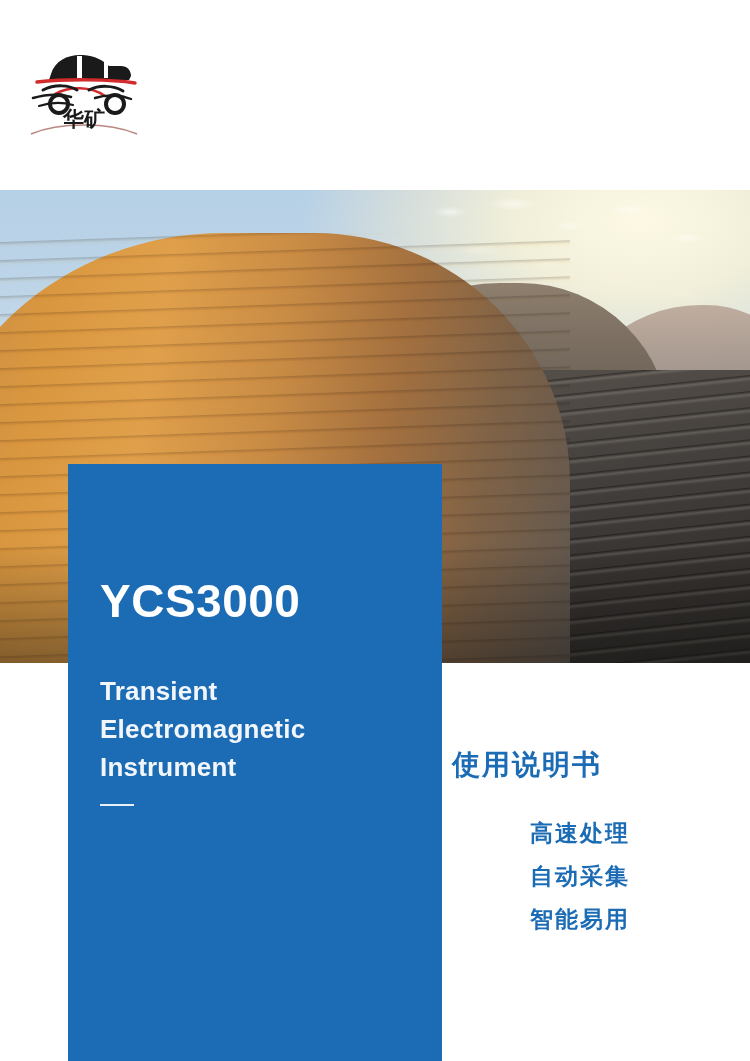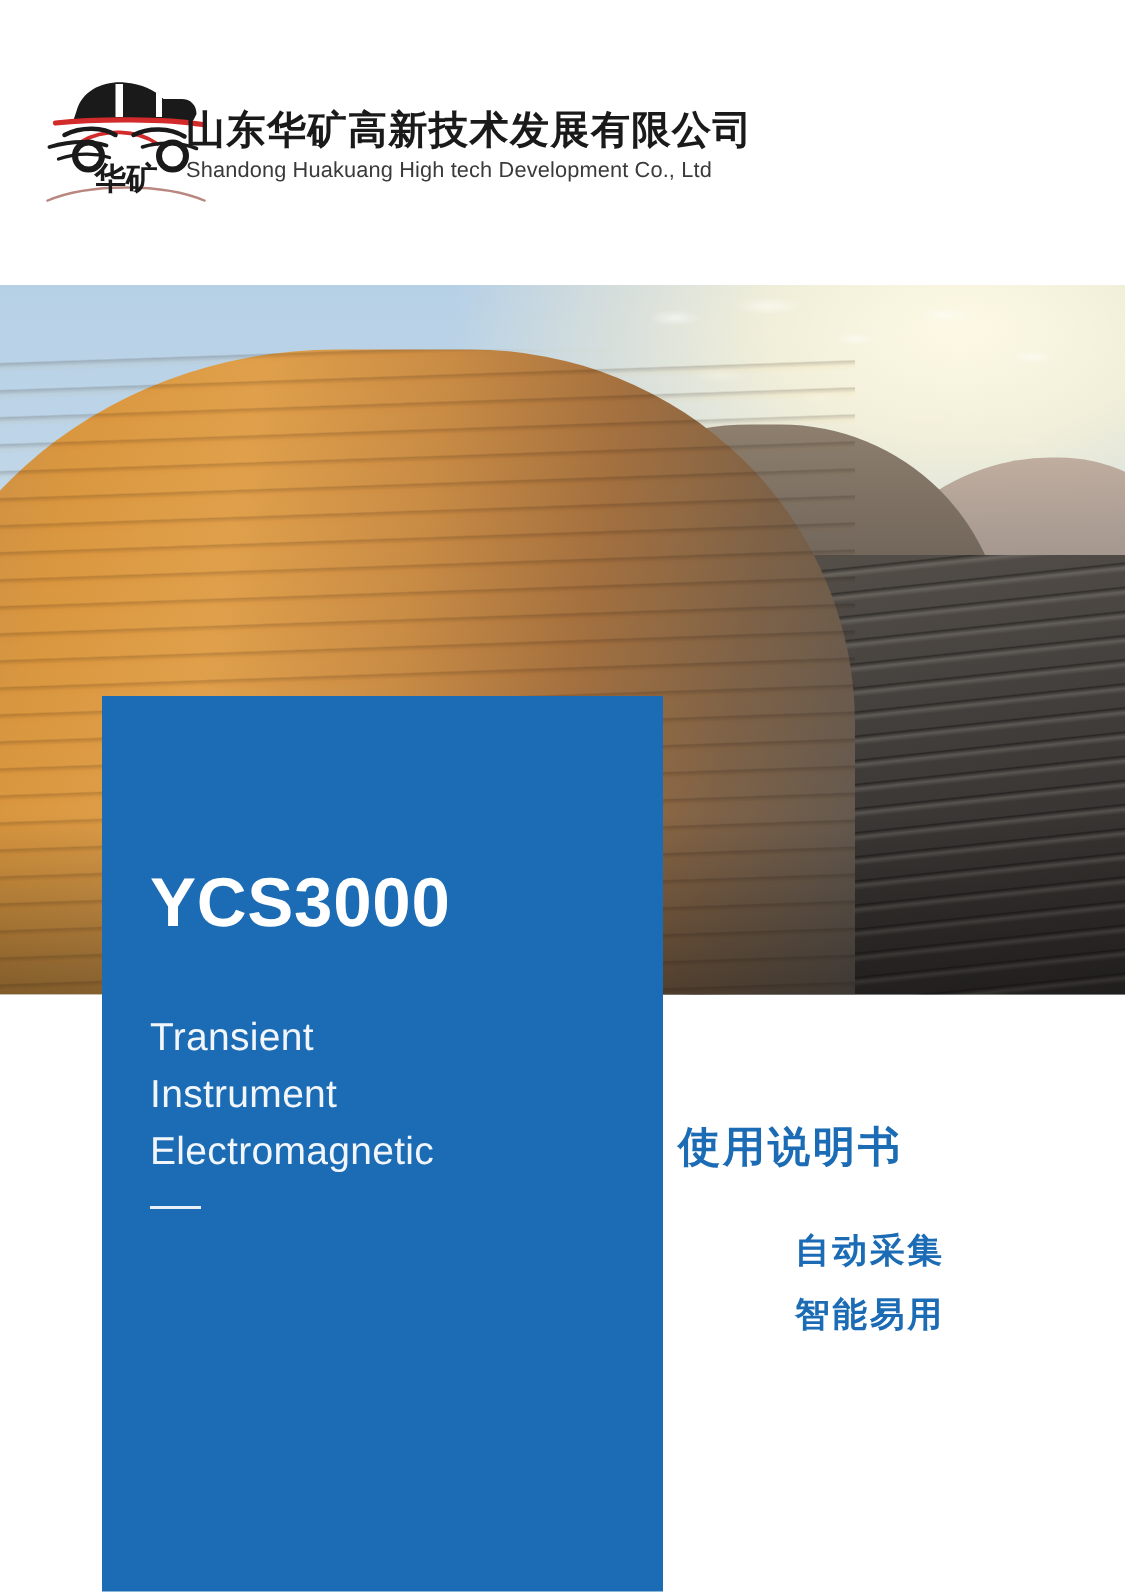--- a/index.html
+++ b/index.html
@@ -177,21 +177,21 @@
     font-size: 42px;
     font-weight: bold;
     color: #ffffff;
     line-height: 54px;
     letter-spacing: 2px;
     margin-top: 4px;
   }
   .product-name-en {
     margin-top: 44px;
     font-size: 26px;
-    font-weight: 400;
+    font-weight: 700;
     color: #f2f6fa;
     line-height: 38px;
     letter-spacing: 0.2px;
   }
   .rule {
     margin-top: 18px;
     width: 34px;
     height: 2px;
     background: #e8eff6;
   }
@@ -248,24 +248,20 @@
 
       <circle cx="34" cy="66" r="9" fill="none" stroke="#1a1a1a" stroke-width="4"></circle>
       <circle cx="90" cy="66" r="9" fill="none" stroke="#1a1a1a" stroke-width="4"></circle>
 
       <path d="M6 96 C34 84, 84 84, 112 96" stroke="#b9877f" stroke-width="1.6" fill="none"></path>
 
       <text x="59" y="88" text-anchor="middle" font-family="'Liberation Sans', sans-serif" font-size="21" font-weight="bold" fill="#1a1a1a">华矿</text>
     </svg>
   </div>
 
-  <div class="company-block">
-    <div class="company-cn">山东华矿高新技术发展有限公司</div>
-    <div class="company-en">Shandong Huakuang High tech Development Co., Ltd</div>
-  </div>
 </div>
 
 <div class="photo">
   <div class="sky"></div>
   <div class="clouds"></div>
   <div class="far-ridge"></div>
   <div class="mid-ridge"></div>
   <div class="pit-right">
     <div class="pit-right-benches"></div>
 
@@ -274,26 +270,27 @@
     <div class="benches"></div>
   </div>
   <div class="photo-bottom-shade"></div>
 </div>
 
 <div class="panel">
   <div class="panel-inner">
     <div class="product-code">YCS3000</div>
     <div class="product-name-en">
       <div>Transient</div>
+      <div>Electromagnetic</div>
       <div>Instrument</div>
-      <div>Electromagnetic</div>
     </div>
     <div class="rule"></div>
   </div>
 </div>
 
 <div class="right-block">
   <div class="manual-title">使用说明书</div>
   <div class="features">
+    <div class="feature-item">高速处理</div>
     <div class="feature-item">自动采集</div>
     <div class="feature-item">智能易用</div>
   </div>
 </div>
 
 </body></html>

